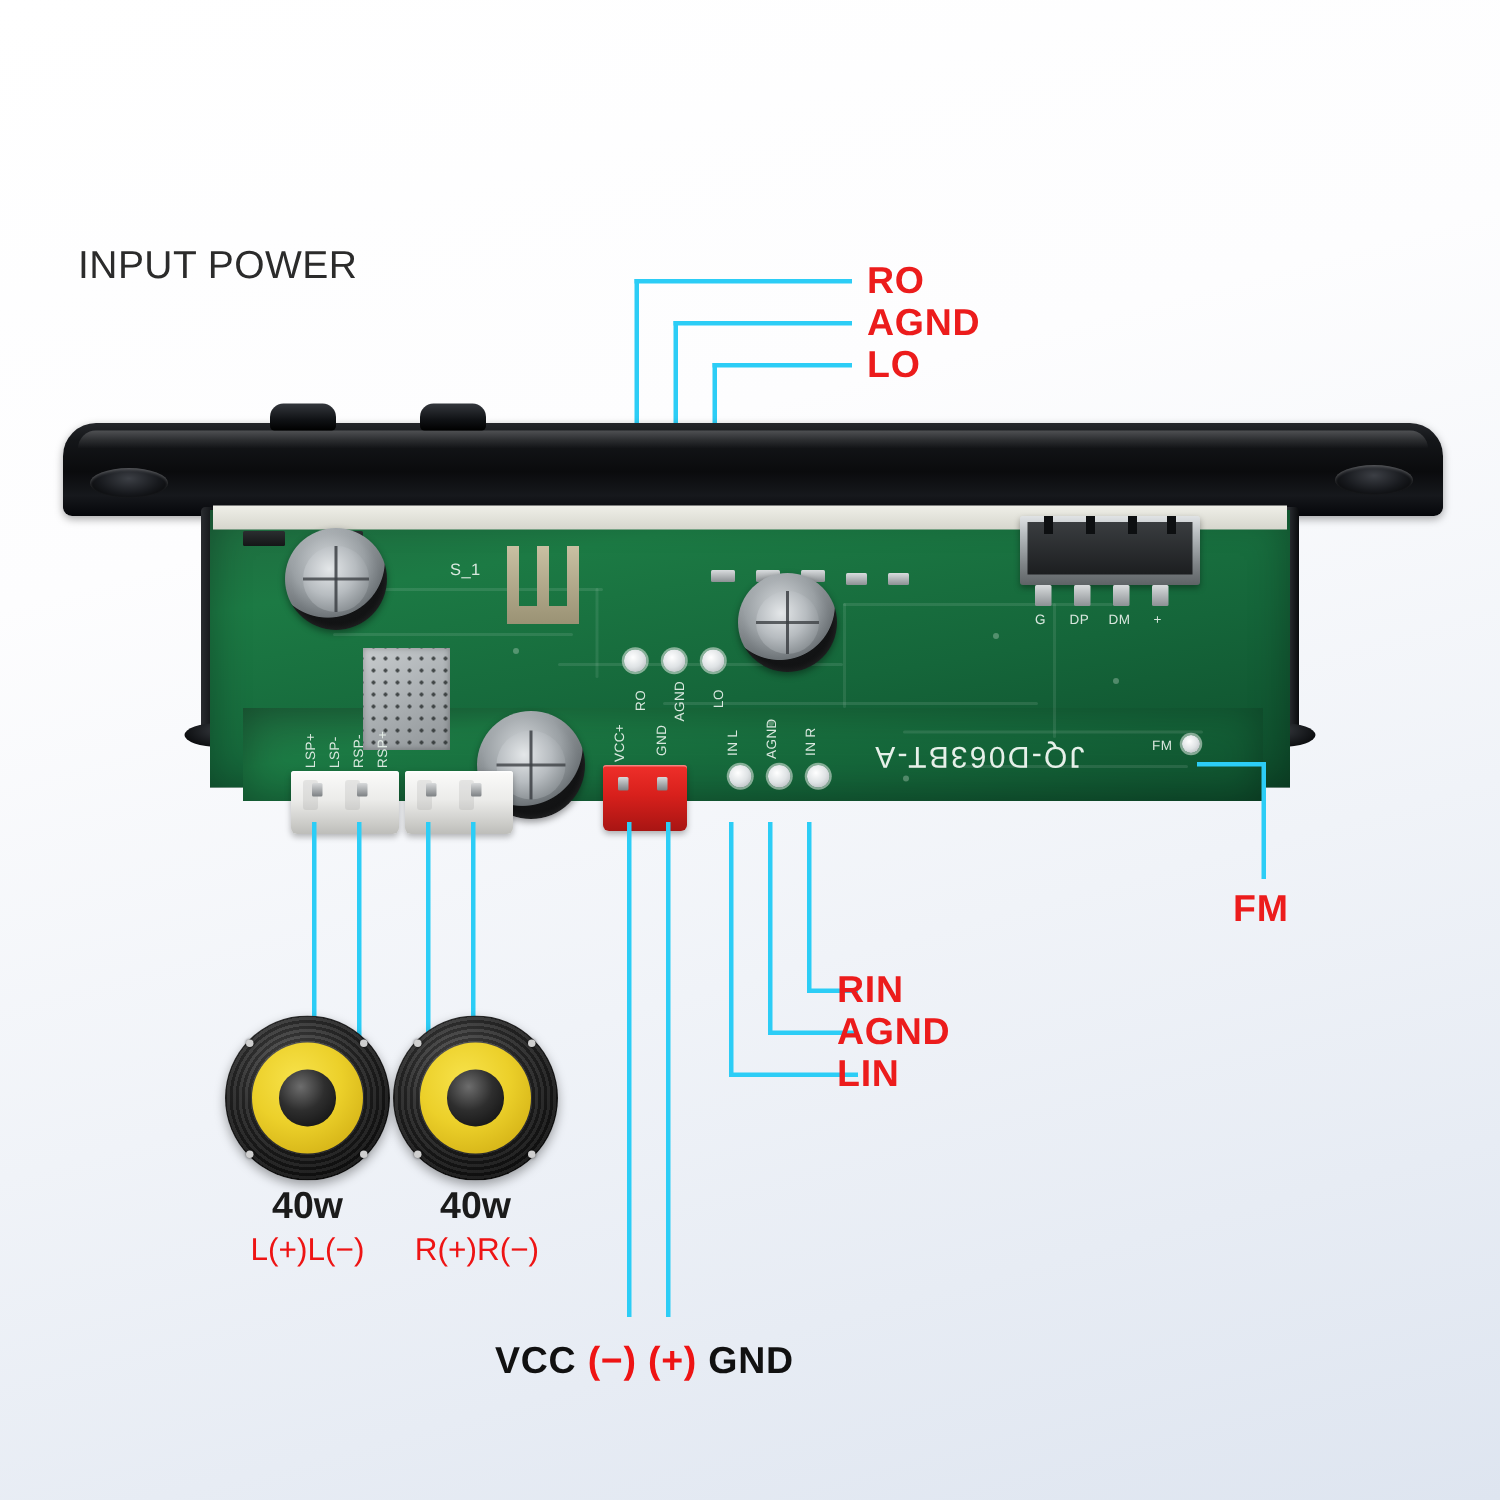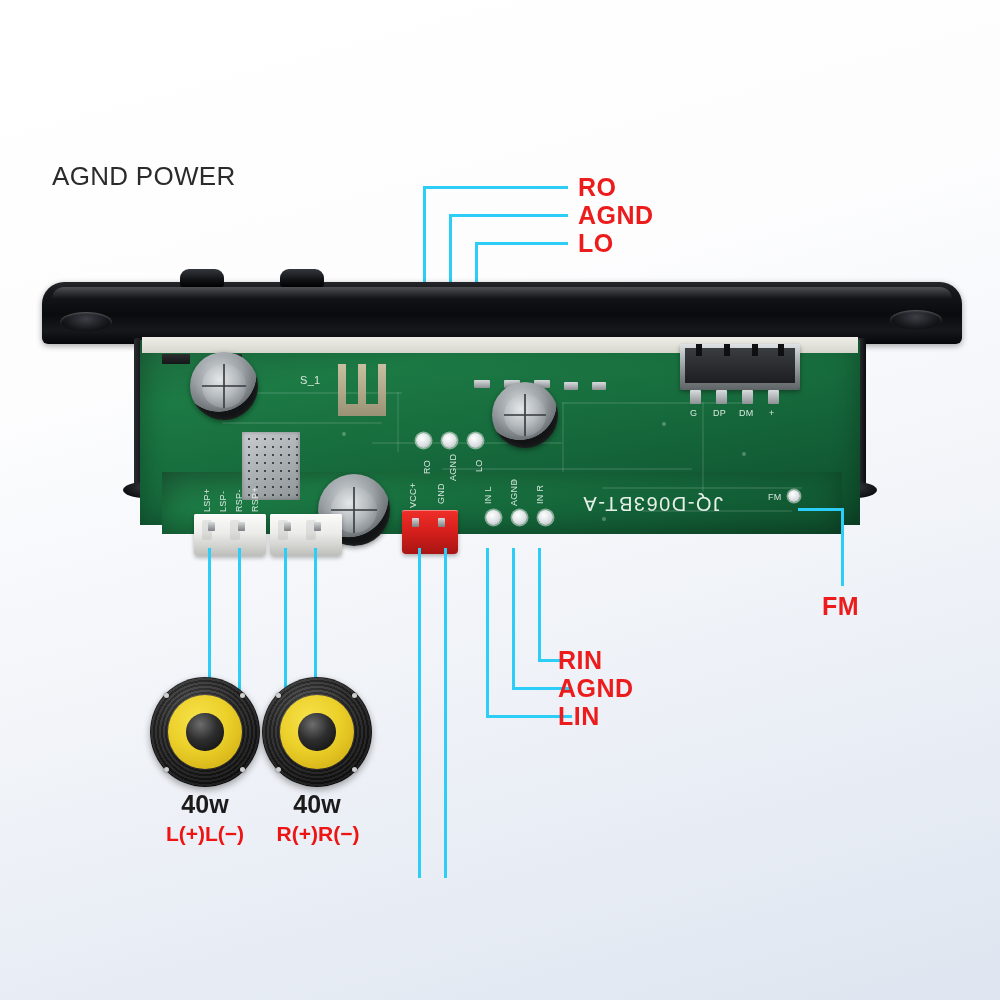--- a/index.html
+++ b/index.html
@@ -191,40 +191,40 @@
   .spk-dust {
     position: absolute; left: 33%; top: 33%; width: 34%; height: 34%; border-radius: 50%;
     background: radial-gradient(circle at 38% 30%, #6d6d6d 0%, #2e2e2e 45%, #0b0b0b 100%);
   }
   .spk-screw { position: absolute; width: 5px; height: 5px; border-radius: 50%; background: #cfcfcf; box-shadow: 0 0 2px rgba(0,0,0,.6); }
 
   .spk-watt {
     position: absolute; font-size: 25px; font-weight: bold; color: #1b1b1b; text-align: center; width: 110px;
   }
   .spk-pins {
-    position: absolute; font-size: 21px; font-weight: bold; color: #ee1414; text-align: center; width: 150px;
+    position: absolute; font-size: 21px; font-weight: normal; color: #ee1414; text-align: center; width: 150px;
     white-space: nowrap;
   }
 
   
   #vccgnd {
     position: absolute; left: 330px; top: 893px;
     font-size: 25px; font-weight: bold; color: #111; white-space: nowrap; letter-spacing: .5px;
   }
   #vccgnd .r { color: #ee1414; }
 </style>
 </head>
 <body>
 
 <div class="stage">
 
   <div class="abs" id="title">PRODUCT DESIGN</div>
 
   <div class="abs" id="info">
-    <div>AGND POWER</div>
+    <div>INPUT POWER</div>
   </div>
 
   <div class="lead v abs" style="left:423px; top:186px; height:256px;"></div>
   <div class="lead h abs" style="left:423px; top:186px; width:145px;"></div>
 
   <div class="lead v abs" style="left:449px; top:214px; height:228px;"></div>
   <div class="lead h abs" style="left:449px; top:214px; width:119px;"></div>
 
   <div class="lead v abs" style="left:475px; top:242px; height:200px;"></div>
   <div class="lead h abs" style="left:475px; top:242px; width:93px;"></div>
@@ -379,20 +379,26 @@
   </div>
 
   <div class="spk-watt abs" style="left:150px; top:790px;">40w</div>
   <div class="spk-watt abs" style="left:262px; top:790px;">40w</div>
   <div class="spk-pins abs" style="left:130px; top:822px;">L(+)L(−)</div>
   <div class="spk-pins abs" style="left:243px; top:822px;">R(+)R(−)</div>
 
   <div class="lead v abs" style="left:418px; top:548px; height:330px;"></div>
   <div class="lead v abs" style="left:444px; top:548px; height:330px;"></div>
 
+  <div class="abs" id="vccgnd">
+    <span>VCC</span>
+    <span class="r">(−)</span>
+    <span class="r">(+)</span>
+    <span>GND</span>
+  </div>
 
   <div class="lead v abs" style="left:538px; top:548px; height:114px;"></div>
   <div class="lead h abs" style="left:538px; top:659px; width:34px;"></div>
 
   <div class="lead v abs" style="left:512px; top:548px; height:142px;"></div>
   <div class="lead h abs" style="left:512px; top:687px; width:60px;"></div>
 
   <div class="lead v abs" style="left:486px; top:548px; height:170px;"></div>
   <div class="lead h abs" style="left:486px; top:715px; width:86px;"></div>
 

